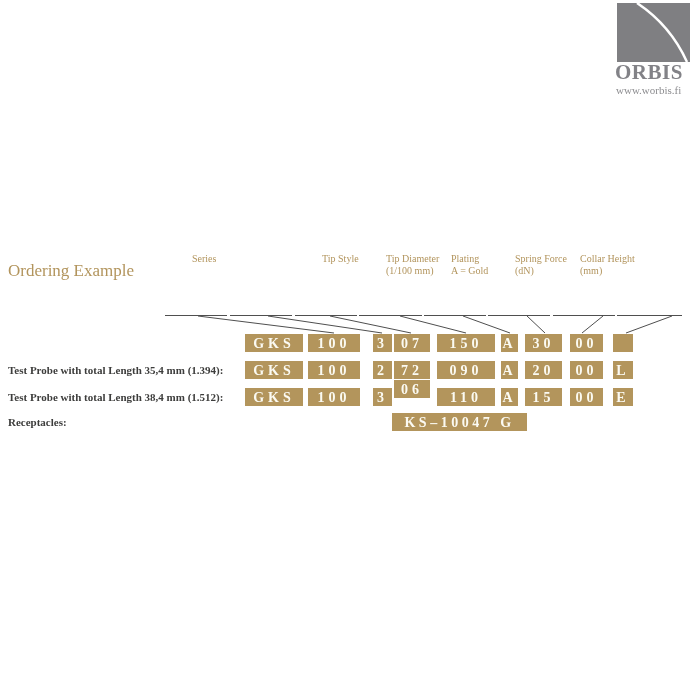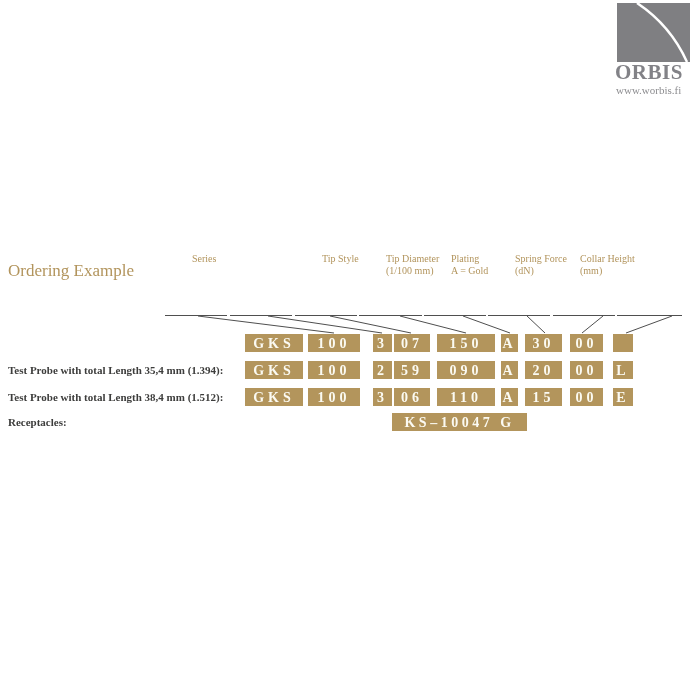--- a/index.html
+++ b/index.html
@@ -85,31 +85,31 @@
   <div class="cell" style="left:394px;top:334px;width:36px">07</div>
   <div class="cell" style="left:437px;top:334px;width:58px">150</div>
   <div class="cell" style="left:501px;top:334px;width:17px">A</div>
   <div class="cell" style="left:525px;top:334px;width:37px">30</div>
   <div class="cell" style="left:570px;top:334px;width:33px">00</div>
   <div class="cell" style="left:613px;top:334px;width:20px"></div>
 
   <div class="cell" style="left:245px;top:361px;width:58px">GKS</div>
   <div class="cell" style="left:308px;top:361px;width:52px">100</div>
   <div class="cell" style="left:373px;top:361px;width:19px">2</div>
-  <div class="cell" style="left:394px;top:361px;width:36px">59</div>
+  <div class="cell" style="left:394px;top:361px;width:36px">72</div>
   <div class="cell" style="left:437px;top:361px;width:58px">090</div>
   <div class="cell" style="left:501px;top:361px;width:17px">A</div>
   <div class="cell" style="left:525px;top:361px;width:37px">20</div>
   <div class="cell" style="left:570px;top:361px;width:33px">00</div>
   <div class="cell" style="left:613px;top:361px;width:20px">L</div>
 
   <div class="cell" style="left:245px;top:388px;width:58px">GKS</div>
   <div class="cell" style="left:308px;top:388px;width:52px">100</div>
   <div class="cell" style="left:373px;top:388px;width:19px">3</div>
-  <div class="cell" style="left:394px;top:388px;width:36px">06</div>
+  <div class="cell" style="left:394px;top:380px;width:36px">06</div>
   <div class="cell" style="left:437px;top:388px;width:58px">110</div>
   <div class="cell" style="left:501px;top:388px;width:17px">A</div>
   <div class="cell" style="left:525px;top:388px;width:37px">15</div>
   <div class="cell" style="left:570px;top:388px;width:33px">00</div>
   <div class="cell" style="left:613px;top:388px;width:20px">E</div>
 
   <div class="cell wide" style="left:392px;top:413px;width:135px">KS–10047 G</div>
 
 </div>
 

